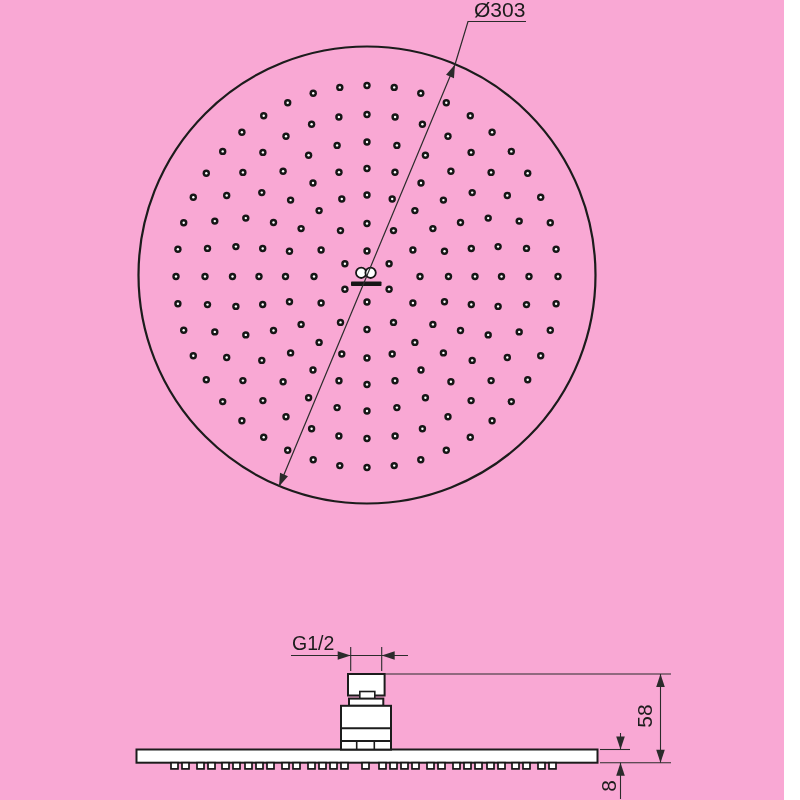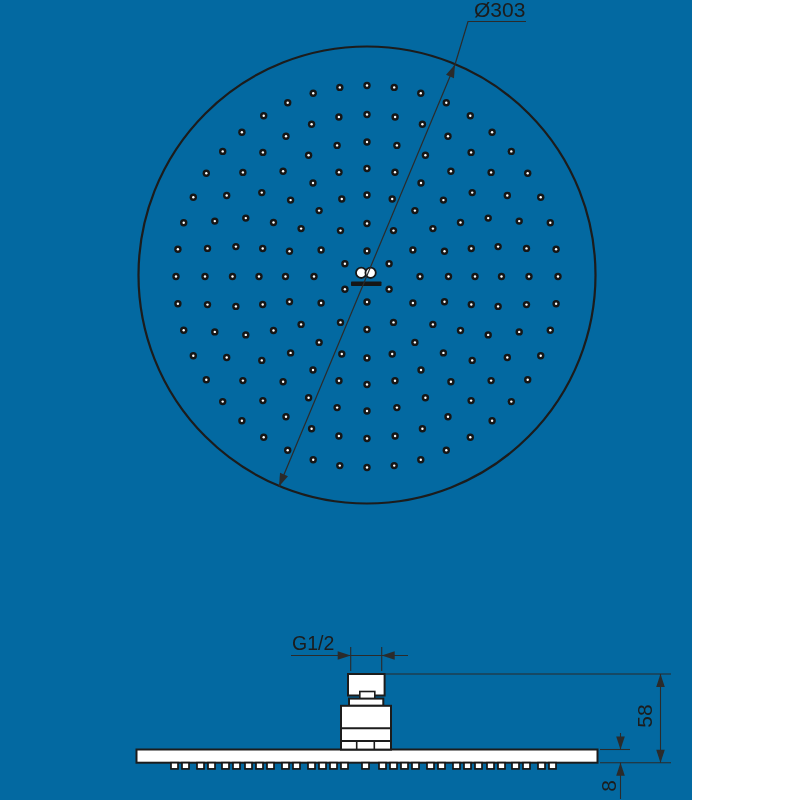--- a/index.html
+++ b/index.html
@@ -1,16 +1,16 @@
 <!DOCTYPE html>
 <html><head>
 <meta charset="utf-8">
 <style>
   html,body{margin:0;padding:0;background:#fff;}
-  .canvas{position:relative;width:692px;height:800px;background:#0369a1;overflow:hidden;
+  .canvas{position:relative;width:784px;height:800px;background:#f9a8d4;overflow:hidden;
           font-family:"Liberation Sans", sans-serif;text-align:center;}
   svg{display:block;}
   text{font-family:"Liberation Sans", sans-serif;fill:#1c1c1c;}
   .dim-text{font-size:21px;}
   .dim-text-small{font-size:19.5px;}
 </style>
 </head>
 <body>
 
 <div class="canvas">

